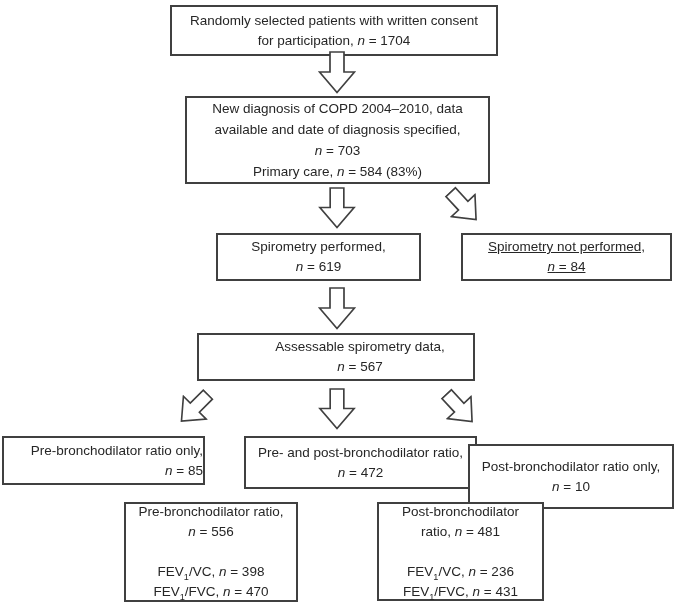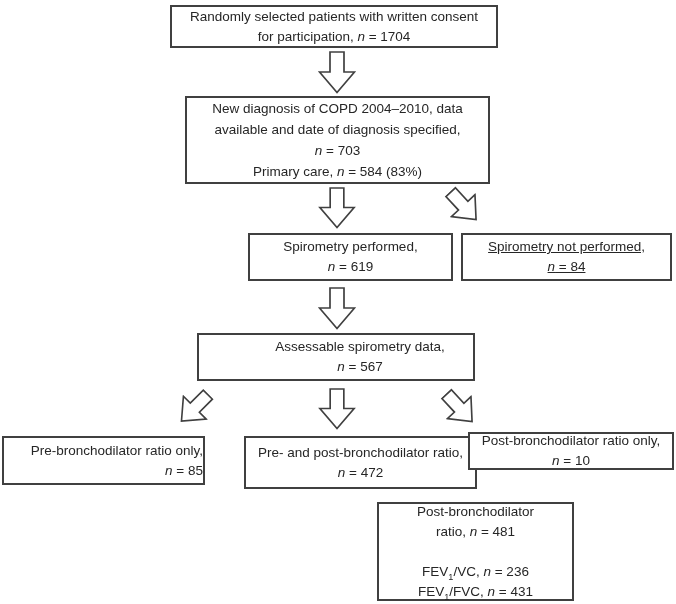--- a/index.html
+++ b/index.html
@@ -29,30 +29,30 @@
   .box .line{min-height:20px;white-space:nowrap;}
   #box-diagnosis{line-height:21px;justify-content:flex-end;}
   #box-diagnosis .line{min-height:21px;}
   .arrow{position:absolute;}
   .arrow svg{display:block;}
   .rot-l{transform:rotate(45deg);}
   .rot-r{transform:rotate(-43deg);}
   sub{font-size:0.68em;line-height:0;}
   i{font-style:italic;}
   
-  #box-consent        {left:170px;top:5px;  width:328px;height:43px;}
+  #box-consent        {left:170px;top:5px;  width:328px;height:51px;}
   #box-diagnosis      {left:185px;top:96px; width:305px;height:88px;}
-  #box-spiro-yes      {left:248px;top:233px;width:205px;height:48px;}
+  #box-spiro-yes      {left:216px;top:233px;width:205px;height:48px;}
   #box-spiro-no       {left:461px;top:233px;width:211px;height:48px;text-decoration:underline;}
   #box-assessable     {left:197px;top:333px;width:278px;height:48px;padding-left:48px;}
   #box-pre-only       {left:2px;  top:436px;width:203px;height:49px;align-items:flex-end;}
   #box-pre-post       {left:219px;top:436px;width:233px;height:53px;margin-left:25px;}
-  #box-post-only      {left:468px;top:432px;width:206px;height:38px;}
+  #box-post-only      {left:468px;top:444px;width:206px;height:65px;}
   #box-pre-detail     {left:124px;top:502px;width:174px;height:100px;}
-  #box-post-detail    {left:377px;top:502px;width:197px;height:99px;}
+  #box-post-detail    {left:377px;top:502px;width:167px;height:99px;}
   #arrow-1{left:318px;top:51px;}
   #arrow-2{left:318px;top:187px;}
   #arrow-3{left:446px;top:186px;}
   #arrow-4{left:318px;top:287px;}
   #arrow-5{left:177px;top:388px;}
   #arrow-6{left:318px;top:388px;}
   #arrow-7{left:442px;top:388px;}
 </style>
 </head>
 <body>
@@ -130,20 +130,27 @@
   </div>
   <div class="box" id="box-pre-post">
     <div class="line">Pre- and post-bronchodilator ratio,</div>
     <div class="line"><i>n</i> = 472</div>
   </div>
   <div class="box" id="box-post-only">
     <div class="line">Post-bronchodilator ratio only,</div>
     <div class="line"><i>n</i> = 10</div>
   </div>
 
+  <div class="box" id="box-pre-detail">
+    <div class="line">Pre-bronchodilator ratio,</div>
+    <div class="line"><i>n</i> = 556</div>
+    <div class="line"></div>
+    <div class="line">FEV<sub>1</sub>/VC, <i>n</i> = 398</div>
+    <div class="line">FEV<sub>1</sub>/FVC, <i>n</i> = 470</div>
+  </div>
   <div class="box" id="box-post-detail">
     <div class="line">Post-bronchodilator</div>
     <div class="line">ratio, <i>n</i> = 481</div>
     <div class="line"></div>
     <div class="line">FEV<sub>1</sub>/VC, <i>n</i> = 236</div>
     <div class="line">FEV<sub>1</sub>/FVC, <i>n</i> = 431</div>
   </div>
 
 </div>
 

